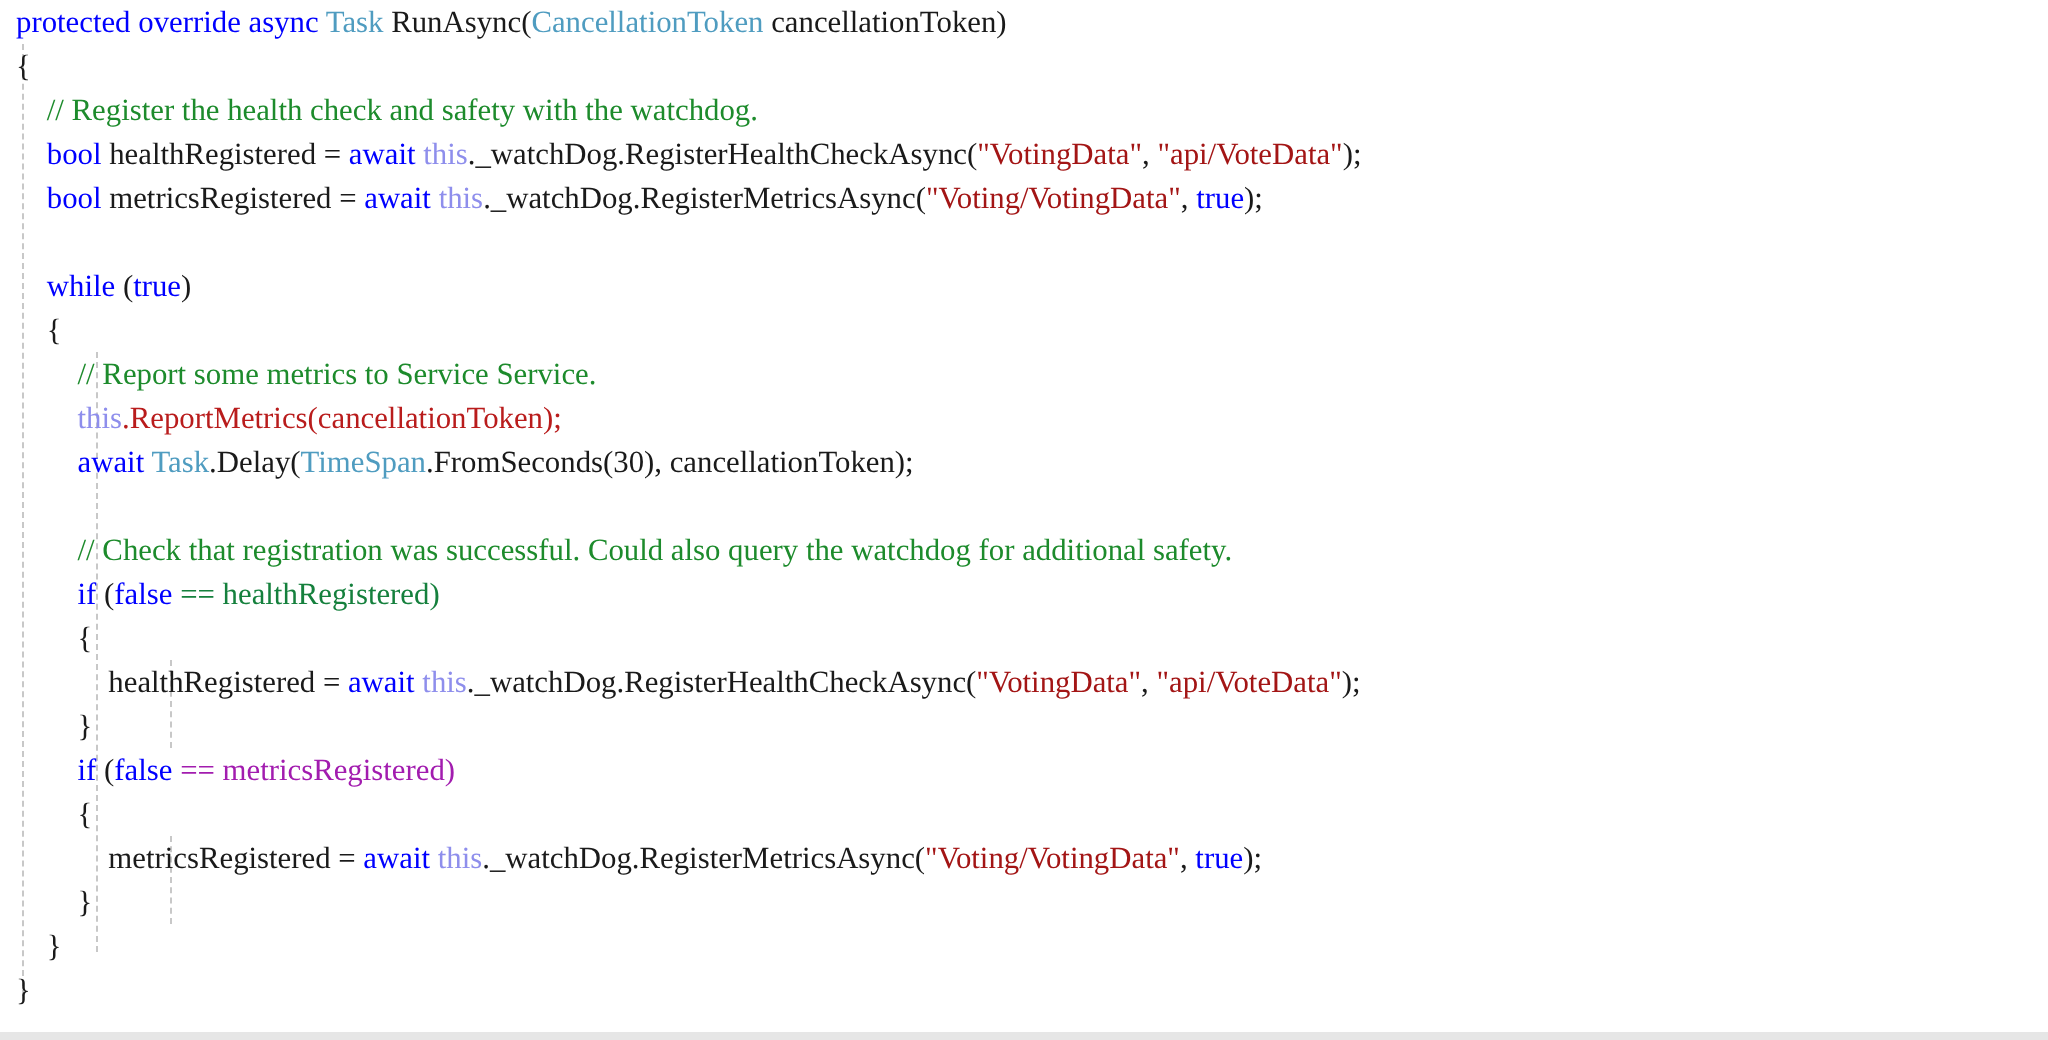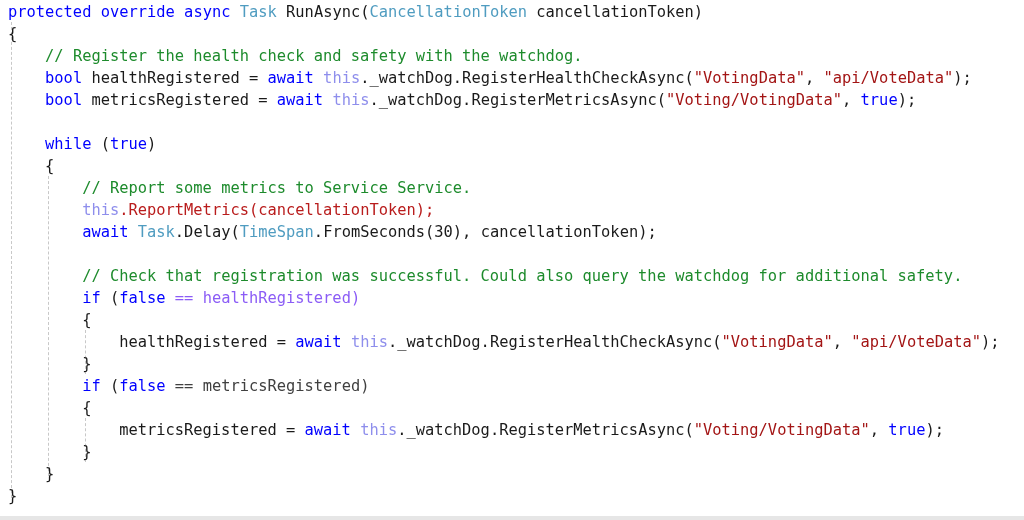--- a/index.html
+++ b/index.html
@@ -57,21 +57,21 @@
   }
   .indent-guide {
     position: absolute;
     width: 1px;
     border-left: 1px dashed #c8c8c8;
   }
 </style>
 </head>
 <body>
 
-<div id="code-surface" style="background: rgb(255, 255, 255); border-bottom-color: rgb(230, 230, 230);">
+<div id="code-surface" style="background: rgb(255, 255, 255); border-bottom-color: rgb(230, 230, 230); font-family: Liberation Serif, serif;">
 
   <div id="indent-guides">
       <div class="indent-guide" style="left: 11px; top: 22px; height: 476px; border-left-color: rgb(200, 200, 200);"></div>
       <div class="indent-guide" style="left: 48px; top: 176px; height: 300px; border-left-color: rgb(200, 200, 200);"></div>
       <div class="indent-guide" style="left: 85px; top: 330px; height: 44px; border-left-color: rgb(200, 200, 200);"></div>
       <div class="indent-guide" style="left: 85px; top: 418px; height: 44px; border-left-color: rgb(200, 200, 200);"></div>
     </div>
 
   <div id="code-lines">
       <div class="code-line"><span class="t-kw" style="color: rgb(0, 0, 255);">protected</span><span class="t-pln" style="color: rgb(26, 26, 26);"> </span><span class="t-kw" style="color: rgb(0, 0, 255);">override</span><span class="t-pln" style="color: rgb(26, 26, 26);"> </span><span class="t-kw" style="color: rgb(0, 0, 255);">async</span><span class="t-pln" style="color: rgb(26, 26, 26);"> </span><span class="t-type" style="color: rgb(79, 156, 192);">Task</span><span class="t-pln" style="color: rgb(26, 26, 26);"> RunAsync(</span><span class="t-type" style="color: rgb(79, 156, 192);">CancellationToken</span><span class="t-pln" style="color: rgb(26, 26, 26);"> cancellationToken)</span></div>
@@ -80,25 +80,25 @@
       <div class="code-line"><span class="t-pln" style="color: rgb(26, 26, 26);">    </span><span class="t-kw" style="color: rgb(0, 0, 255);">bool</span><span class="t-pln" style="color: rgb(26, 26, 26);"> healthRegistered = </span><span class="t-kw" style="color: rgb(0, 0, 255);">await</span><span class="t-pln" style="color: rgb(26, 26, 26);"> </span><span class="t-this" style="color: rgb(142, 142, 236);">this</span><span class="t-pln" style="color: rgb(26, 26, 26);">._watchDog.RegisterHealthCheckAsync(</span><span class="t-str" style="color: rgb(163, 21, 21);">"VotingData"</span><span class="t-pln" style="color: rgb(26, 26, 26);">, </span><span class="t-str" style="color: rgb(163, 21, 21);">"api/VoteData"</span><span class="t-pln" style="color: rgb(26, 26, 26);">);</span></div>
       <div class="code-line"><span class="t-pln" style="color: rgb(26, 26, 26);">    </span><span class="t-kw" style="color: rgb(0, 0, 255);">bool</span><span class="t-pln" style="color: rgb(26, 26, 26);"> metricsRegistered = </span><span class="t-kw" style="color: rgb(0, 0, 255);">await</span><span class="t-pln" style="color: rgb(26, 26, 26);"> </span><span class="t-this" style="color: rgb(142, 142, 236);">this</span><span class="t-pln" style="color: rgb(26, 26, 26);">._watchDog.RegisterMetricsAsync(</span><span class="t-str" style="color: rgb(163, 21, 21);">"Voting/VotingData"</span><span class="t-pln" style="color: rgb(26, 26, 26);">, </span><span class="t-kw" style="color: rgb(0, 0, 255);">true</span><span class="t-pln" style="color: rgb(26, 26, 26);">);</span></div>
       <div class="code-line">&nbsp;</div>
       <div class="code-line"><span class="t-pln" style="color: rgb(26, 26, 26);">    </span><span class="t-kw" style="color: rgb(0, 0, 255);">while</span><span class="t-pln" style="color: rgb(26, 26, 26);"> (</span><span class="t-kw" style="color: rgb(0, 0, 255);">true</span><span class="t-pln" style="color: rgb(26, 26, 26);">)</span></div>
       <div class="code-line"><span class="t-pln" style="color: rgb(26, 26, 26);">    {</span></div>
       <div class="code-line"><span class="t-pln" style="color: rgb(26, 26, 26);">        </span><span class="t-com" style="color: rgb(29, 139, 44);">// Report some metrics to Service Service.</span></div>
       <div class="code-line"><span class="t-pln" style="color: rgb(26, 26, 26);">        </span><span class="t-this" style="color: rgb(142, 142, 236);">this</span><span class="t-pln" style="color: #b91c1c;">.ReportMetrics(cancellationToken);</span></div>
       <div class="code-line"><span class="t-pln" style="color: rgb(26, 26, 26);">        </span><span class="t-kw" style="color: rgb(0, 0, 255);">await</span><span class="t-pln" style="color: rgb(26, 26, 26);"> </span><span class="t-type" style="color: rgb(79, 156, 192);">Task</span><span class="t-pln" style="color: rgb(26, 26, 26);">.Delay(</span><span class="t-type" style="color: rgb(79, 156, 192);">TimeSpan</span><span class="t-pln" style="color: rgb(26, 26, 26);">.FromSeconds(30), cancellationToken);</span></div>
       <div class="code-line">&nbsp;</div>
       <div class="code-line"><span class="t-pln" style="color: rgb(26, 26, 26);">        </span><span class="t-com" style="color: rgb(29, 139, 44);">// Check that registration was successful. Could also query the watchdog for additional safety.</span></div>
-      <div class="code-line"><span class="t-pln" style="color: rgb(26, 26, 26);">        </span><span class="t-kw" style="color: rgb(0, 0, 255);">if</span><span class="t-pln" style="color: rgb(26, 26, 26);"> (</span><span class="t-kw" style="color: rgb(0, 0, 255);">false</span><span class="t-pln" style="color: #8b5cf6;"> == healthRegistered)</span></div>
+      <div class="code-line"><span class="t-pln" style="color: rgb(26, 26, 26);">        </span><span class="t-kw" style="color: rgb(0, 0, 255);">if</span><span class="t-pln" style="color: rgb(26, 26, 26);"> (</span><span class="t-kw" style="color: rgb(0, 0, 255);">false</span><span class="t-pln" style="color: #15803d;"> == healthRegistered)</span></div>
       <div class="code-line"><span class="t-pln" style="color: rgb(26, 26, 26);">        {</span></div>
       <div class="code-line"><span class="t-pln" style="color: rgb(26, 26, 26);">            healthRegistered = </span><span class="t-kw" style="color: rgb(0, 0, 255);">await</span><span class="t-pln" style="color: rgb(26, 26, 26);"> </span><span class="t-this" style="color: rgb(142, 142, 236);">this</span><span class="t-pln" style="color: rgb(26, 26, 26);">._watchDog.RegisterHealthCheckAsync(</span><span class="t-str" style="color: rgb(163, 21, 21);">"VotingData"</span><span class="t-pln" style="color: rgb(26, 26, 26);">, </span><span class="t-str" style="color: rgb(163, 21, 21);">"api/VoteData"</span><span class="t-pln" style="color: rgb(26, 26, 26);">);</span></div>
       <div class="code-line"><span class="t-pln" style="color: rgb(26, 26, 26);">        }</span></div>
-      <div class="code-line"><span class="t-pln" style="color: rgb(26, 26, 26);">        </span><span class="t-kw" style="color: rgb(0, 0, 255);">if</span><span class="t-pln" style="color: rgb(26, 26, 26);"> (</span><span class="t-kw" style="color: rgb(0, 0, 255);">false</span><span class="t-pln" style="color: #404040;"> == metricsRegistered)</span></div>
+      <div class="code-line"><span class="t-pln" style="color: rgb(26, 26, 26);">        </span><span class="t-kw" style="color: rgb(0, 0, 255);">if</span><span class="t-pln" style="color: rgb(26, 26, 26);"> (</span><span class="t-kw" style="color: rgb(0, 0, 255);">false</span><span class="t-pln" style="color: #a21caf;"> == metricsRegistered)</span></div>
       <div class="code-line"><span class="t-pln" style="color: rgb(26, 26, 26);">        {</span></div>
       <div class="code-line"><span class="t-pln" style="color: rgb(26, 26, 26);">            metricsRegistered = </span><span class="t-kw" style="color: rgb(0, 0, 255);">await</span><span class="t-pln" style="color: rgb(26, 26, 26);"> </span><span class="t-this" style="color: rgb(142, 142, 236);">this</span><span class="t-pln" style="color: rgb(26, 26, 26);">._watchDog.RegisterMetricsAsync(</span><span class="t-str" style="color: rgb(163, 21, 21);">"Voting/VotingData"</span><span class="t-pln" style="color: rgb(26, 26, 26);">, </span><span class="t-kw" style="color: rgb(0, 0, 255);">true</span><span class="t-pln" style="color: rgb(26, 26, 26);">);</span></div>
       <div class="code-line"><span class="t-pln" style="color: rgb(26, 26, 26);">        }</span></div>
       <div class="code-line"><span class="t-pln" style="color: rgb(26, 26, 26);">    }</span></div>
       <div class="code-line"><span class="t-pln" style="color: rgb(26, 26, 26);">}</span></div>
     </div>
 
 </div>
 
 </body></html>

